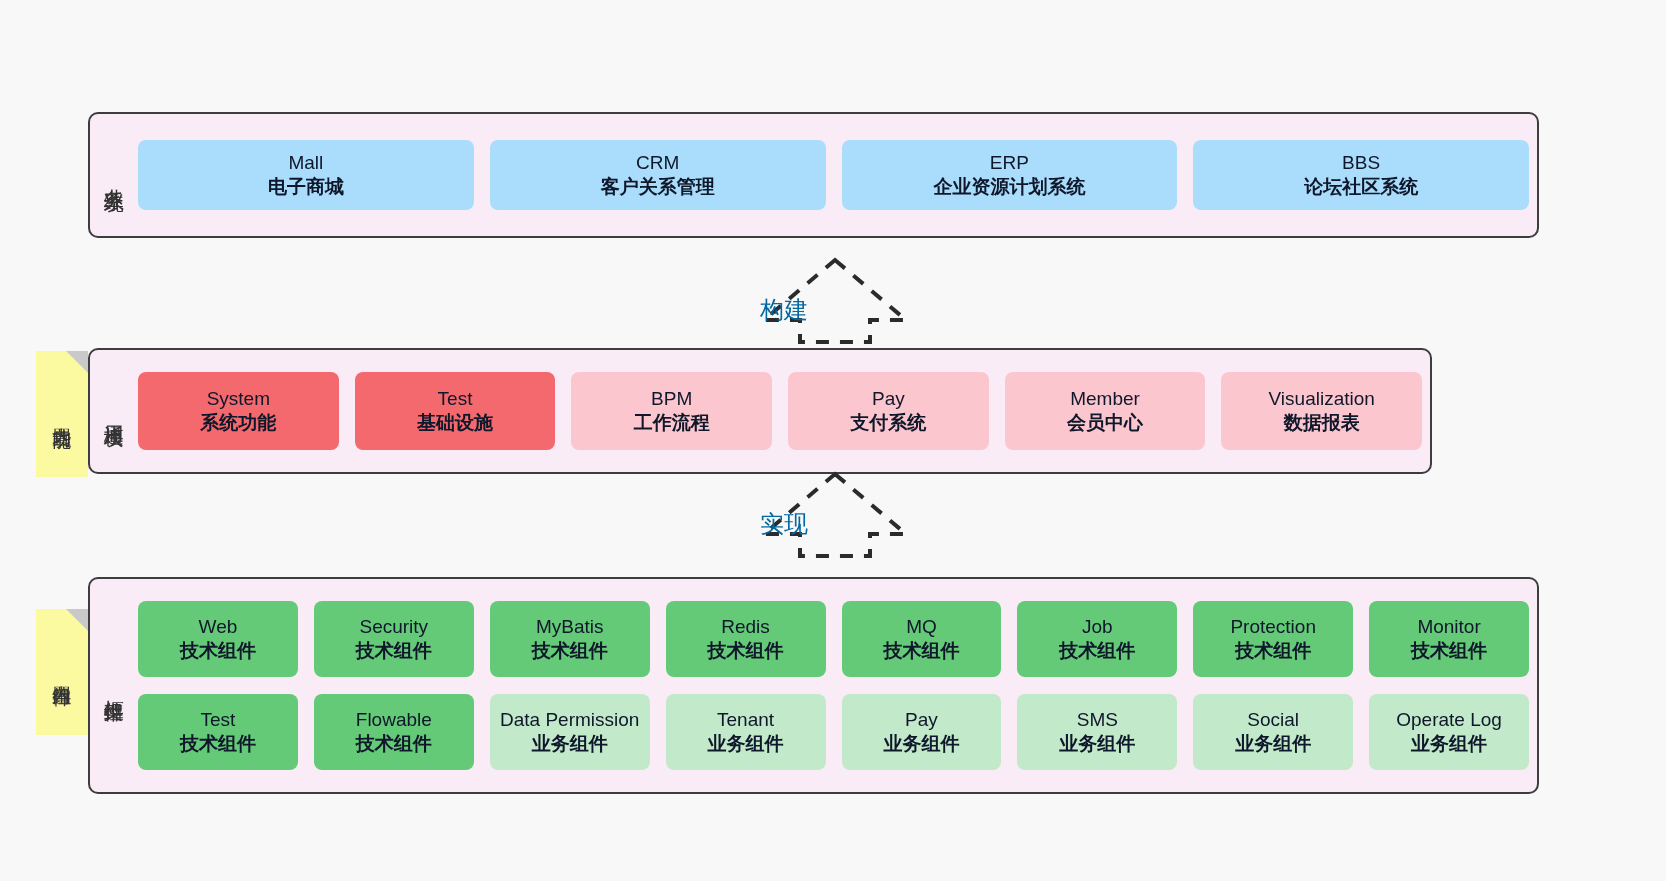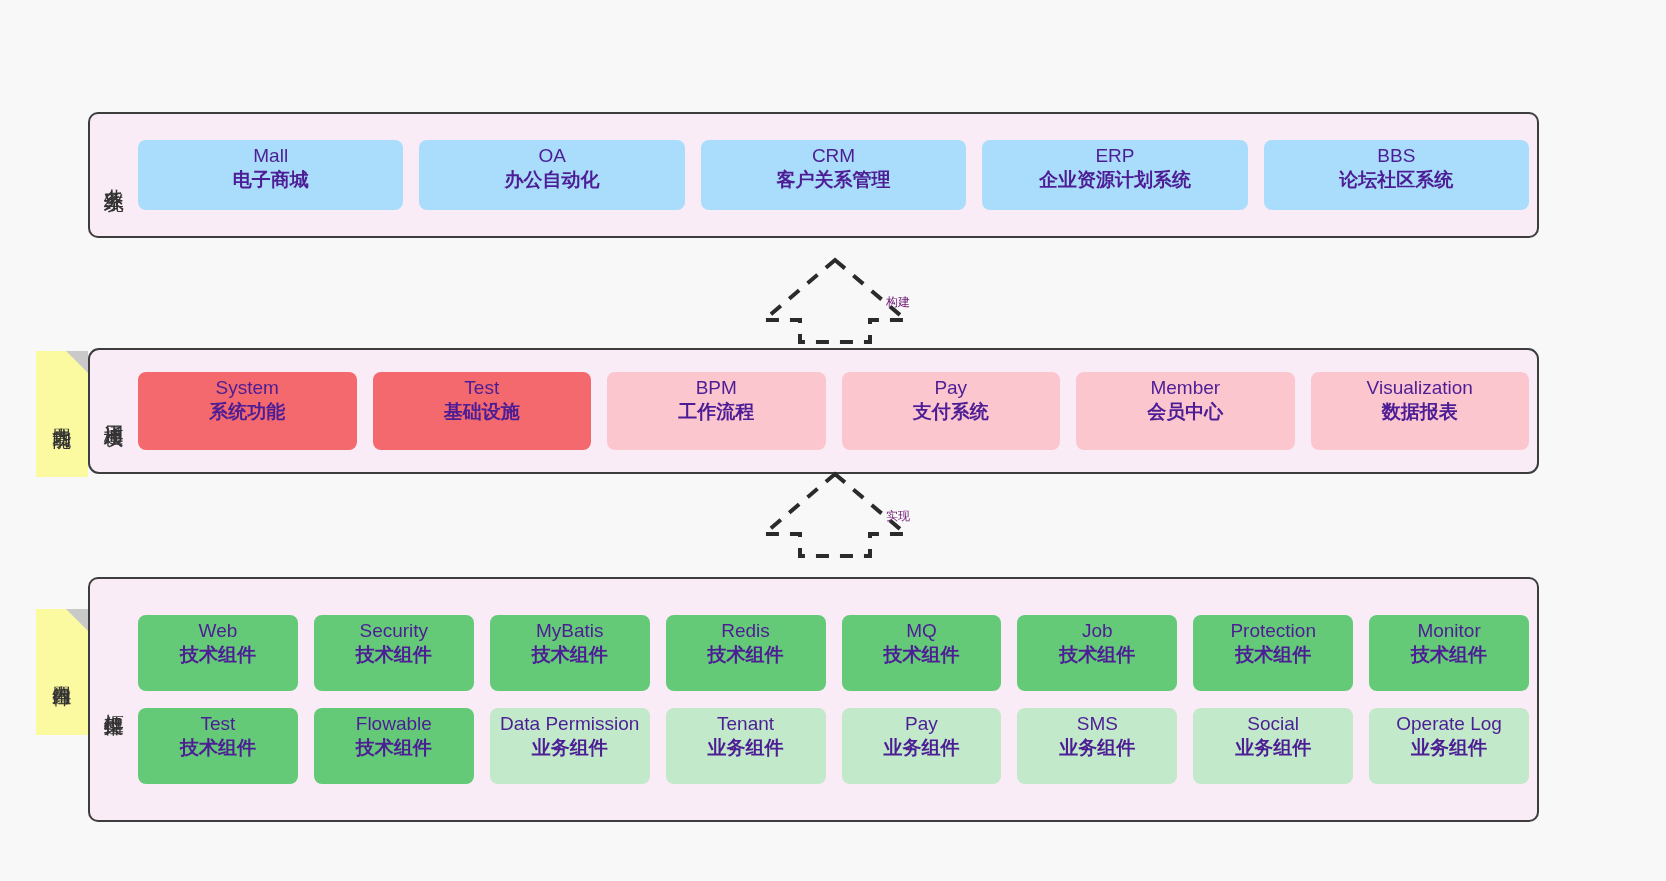--- a/index.html
+++ b/index.html
@@ -60,41 +60,42 @@
   }
   .row + .row { margin-top: 17px; }
 
   
   .card {
     flex: 1 1 0;
     border-radius: 8px;
     display: flex;
     flex-direction: column;
     align-items: center;
+    justify-content: center;
     text-align: center;
     font-size: 19px;
     line-height: 1.28;
-    color: #4c1d95;
+    color: #0f172a;
     box-sizing: border-box;
     padding: 4px 6px;
     user-select: none;
   }
   .card .t1 { display: block; }
   .card .t2 { display: block; font-weight: bold; }
 
   .blue  { background: #aadcfb; }
   .red   { background: #f4696e; }
   .pink  { background: #fcc6cf; }
   .green { background: #64ca78; }
   .lgreen{ background: #c2e9c9; }
 
   
   #layer-business { left: 88px;  top: 112px; width: 1451px; height: 126px; }
-  #layer-common   { left: 88px;  top: 348px; width: 1451px; height: 126px; border-radius: 11px; }
-  #layer-frame    { left: 88px;  top: 577px; width: 1451px; height: 245px; }
+  #layer-common   { left: 88px;  top: 348px; width: 1344px; height: 126px; }
+  #layer-frame    { left: 88px;  top: 577px; width: 1451px; height: 217px; }
 
   #layer-business .card { height: 70px; }
   #layer-common   .card { height: 78px; }
   #layer-frame    .card { height: 76px; }
 
   
   .note {
     position: absolute;
     background: #fcfaa0;
     color: #333333;
@@ -126,47 +127,43 @@
     position: absolute;
     width: 150px;
     height: 90px;
   }
   .arrow svg { display: block; overflow: visible; }
   .arrow-label {
     position: absolute;
     left: 0;
     top: 38px;
     width: 150px;
-    text-align: right;
-    font-size: 12px;
-    color: #701a75;
+    text-align: left;
+    font-size: 24px;
+    color: #0369a1;
     background: transparent;
     user-select: none;
   }
   #arrow-build  { left: 760px; top: 256px; }
   #arrow-impl   { left: 760px; top: 470px; }
 </style>
 </head>
 <body>
 
 <div id="canvas">
 
   <div class="layer" id="layer-business">
     <div class="layer-title">业务系统</div>
     <div class="layer-body">
       <div class="row">
         <div class="card blue">
           <span class="t1">Mall</span>
           <span class="t2">电子商城</span>
         </div>
         <div class="card blue">
-          <span class="t1">OA</span>
-          <span class="t2">办公自动化</span>
-        </div>
-        <div class="card blue">
           <span class="t1">CRM</span>
           <span class="t2">客户关系管理</span>
         </div>
         <div class="card blue">
           <span class="t1">ERP</span>
           <span class="t2">企业资源计划系统</span>
         </div>
         <div class="card blue">
           <span class="t1">BBS</span>
           <span class="t2">论坛社区系统</span>

